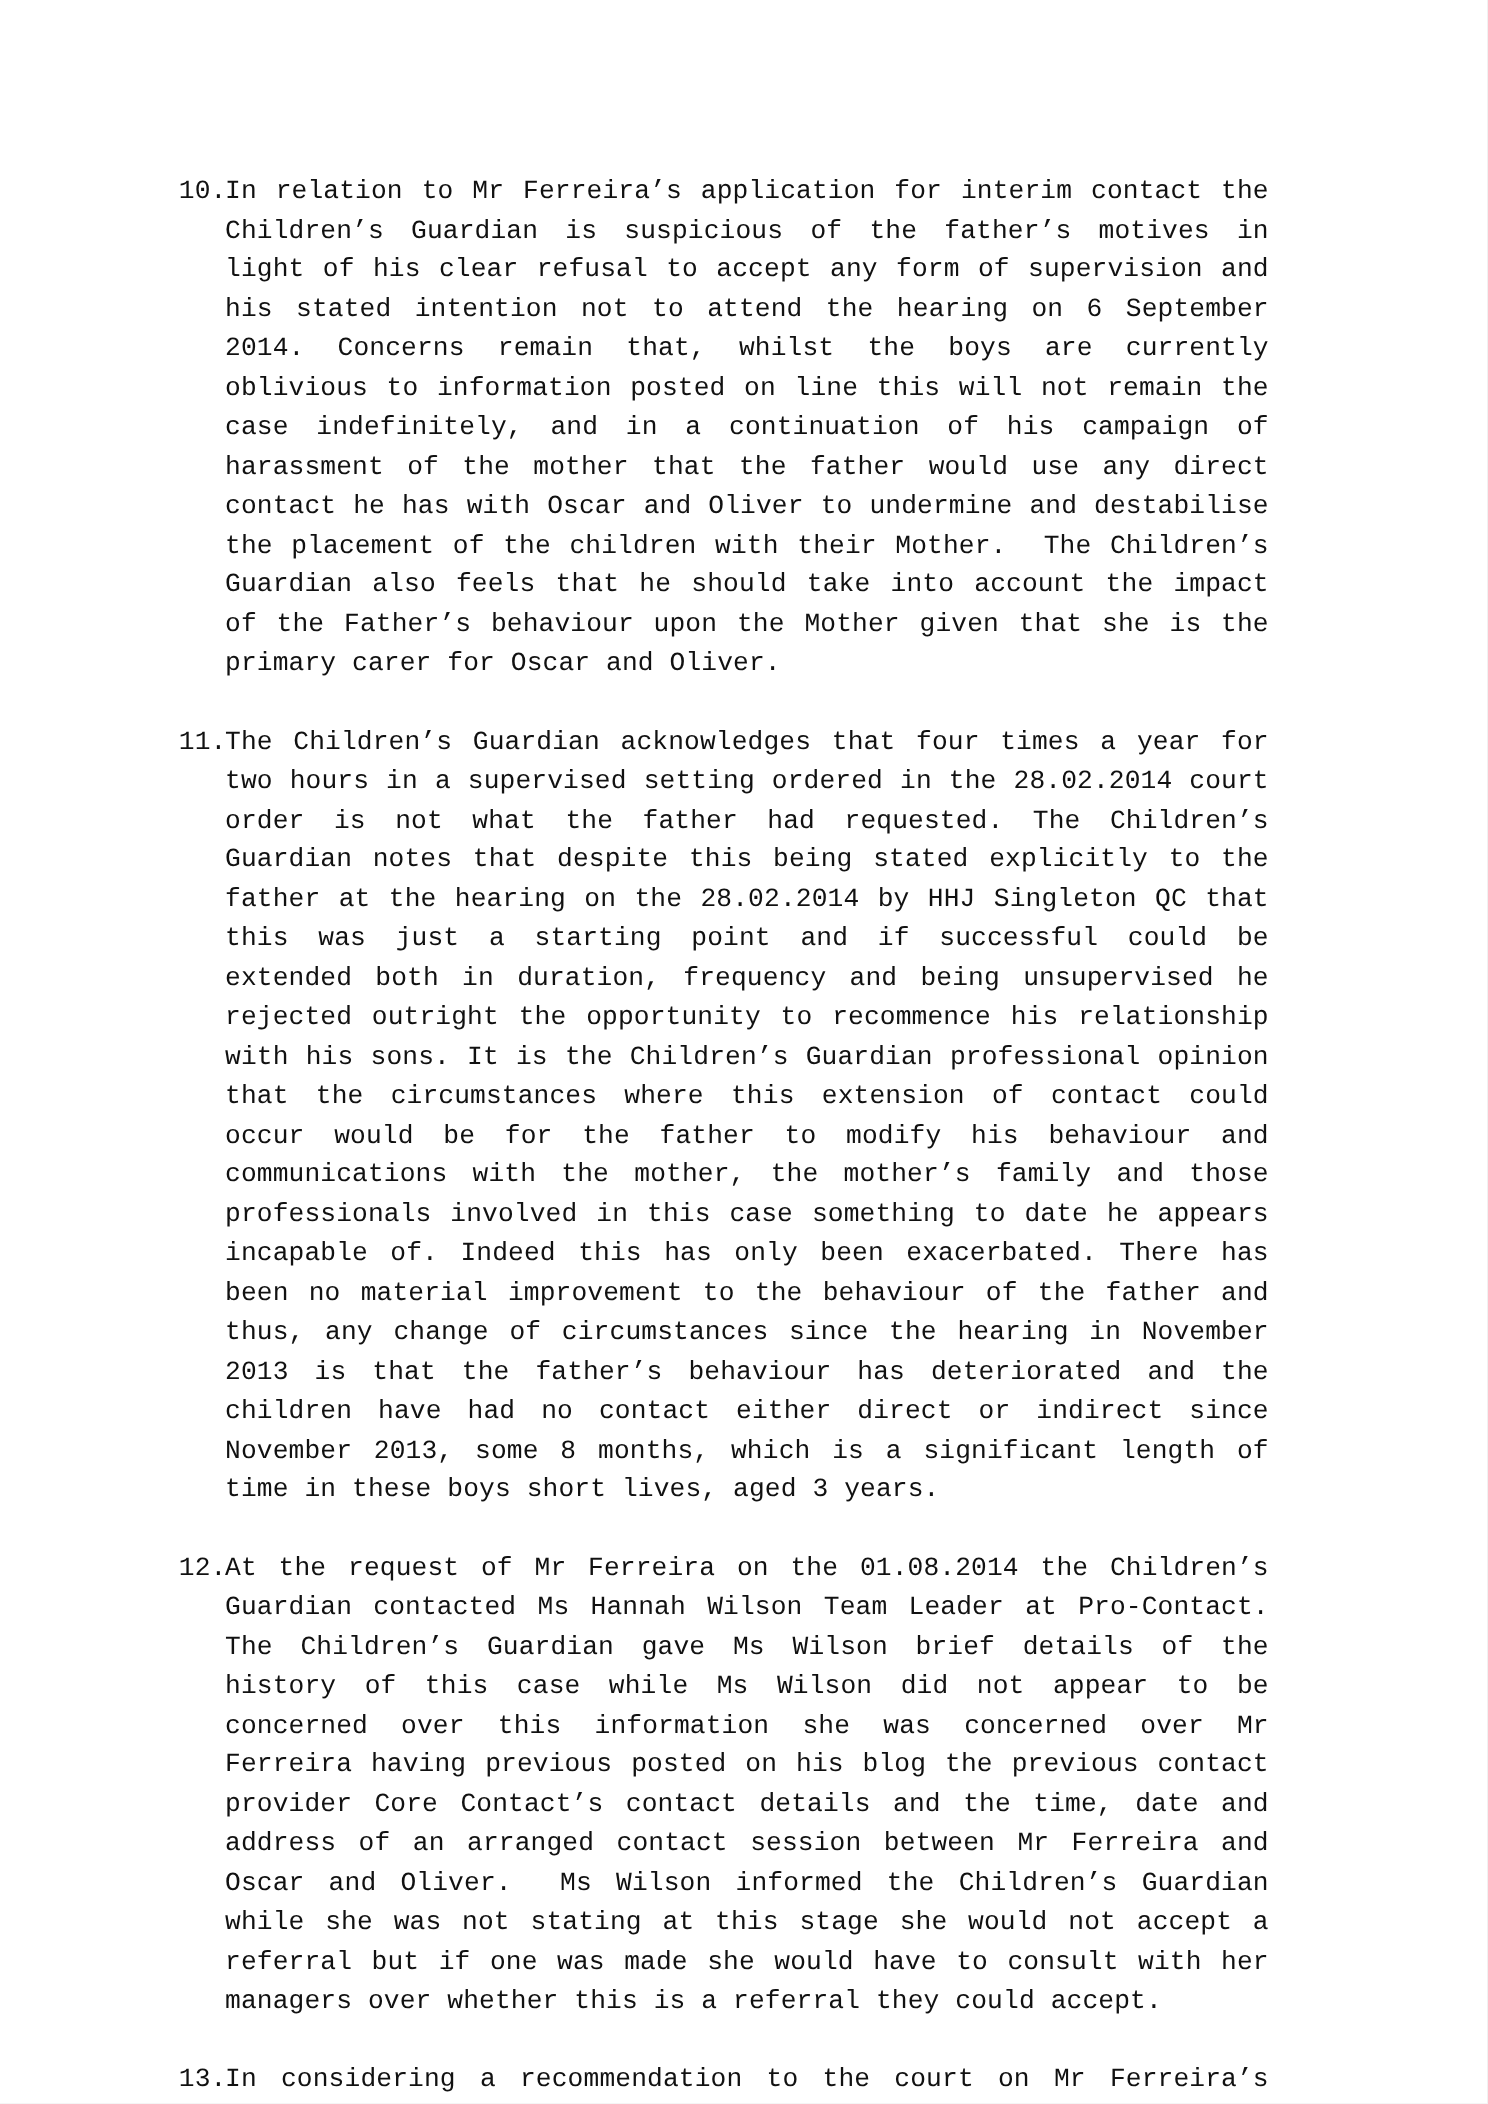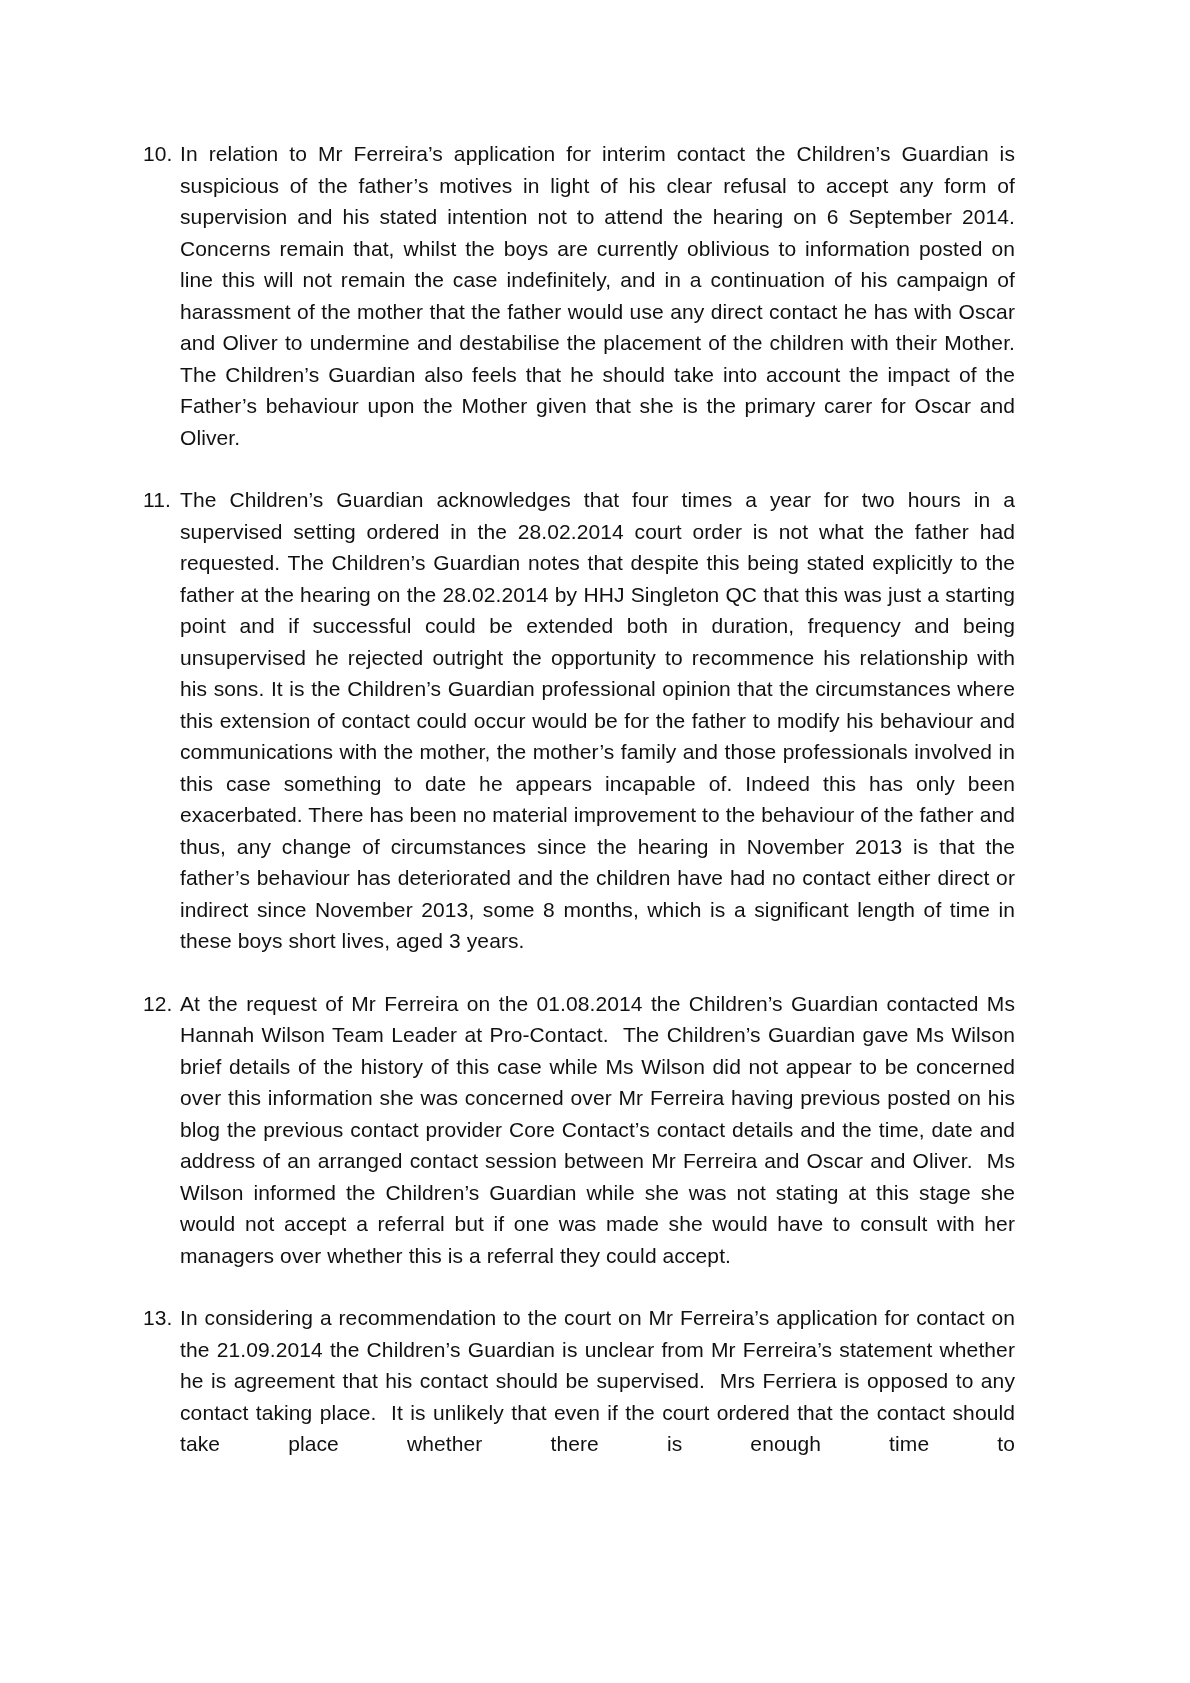--- a/index.html
+++ b/index.html
@@ -6,21 +6,21 @@
     margin: 0;
     padding: 0;
     background: #e8e8e8;
   }
   .page {
     position: relative;
     width: 1190px;
     height: 1683px;
     margin: 0 auto;
     background: #ffffff;
-    font-family: Liberation Sans, sans-serif;
+    font-family: Liberation Mono, monospace;
     color: #111111;
     overflow: hidden;
   }
   .content {
     position: absolute;
     left: 143px;
     top: 138px;
     width: 872px;
   }
   .para {

